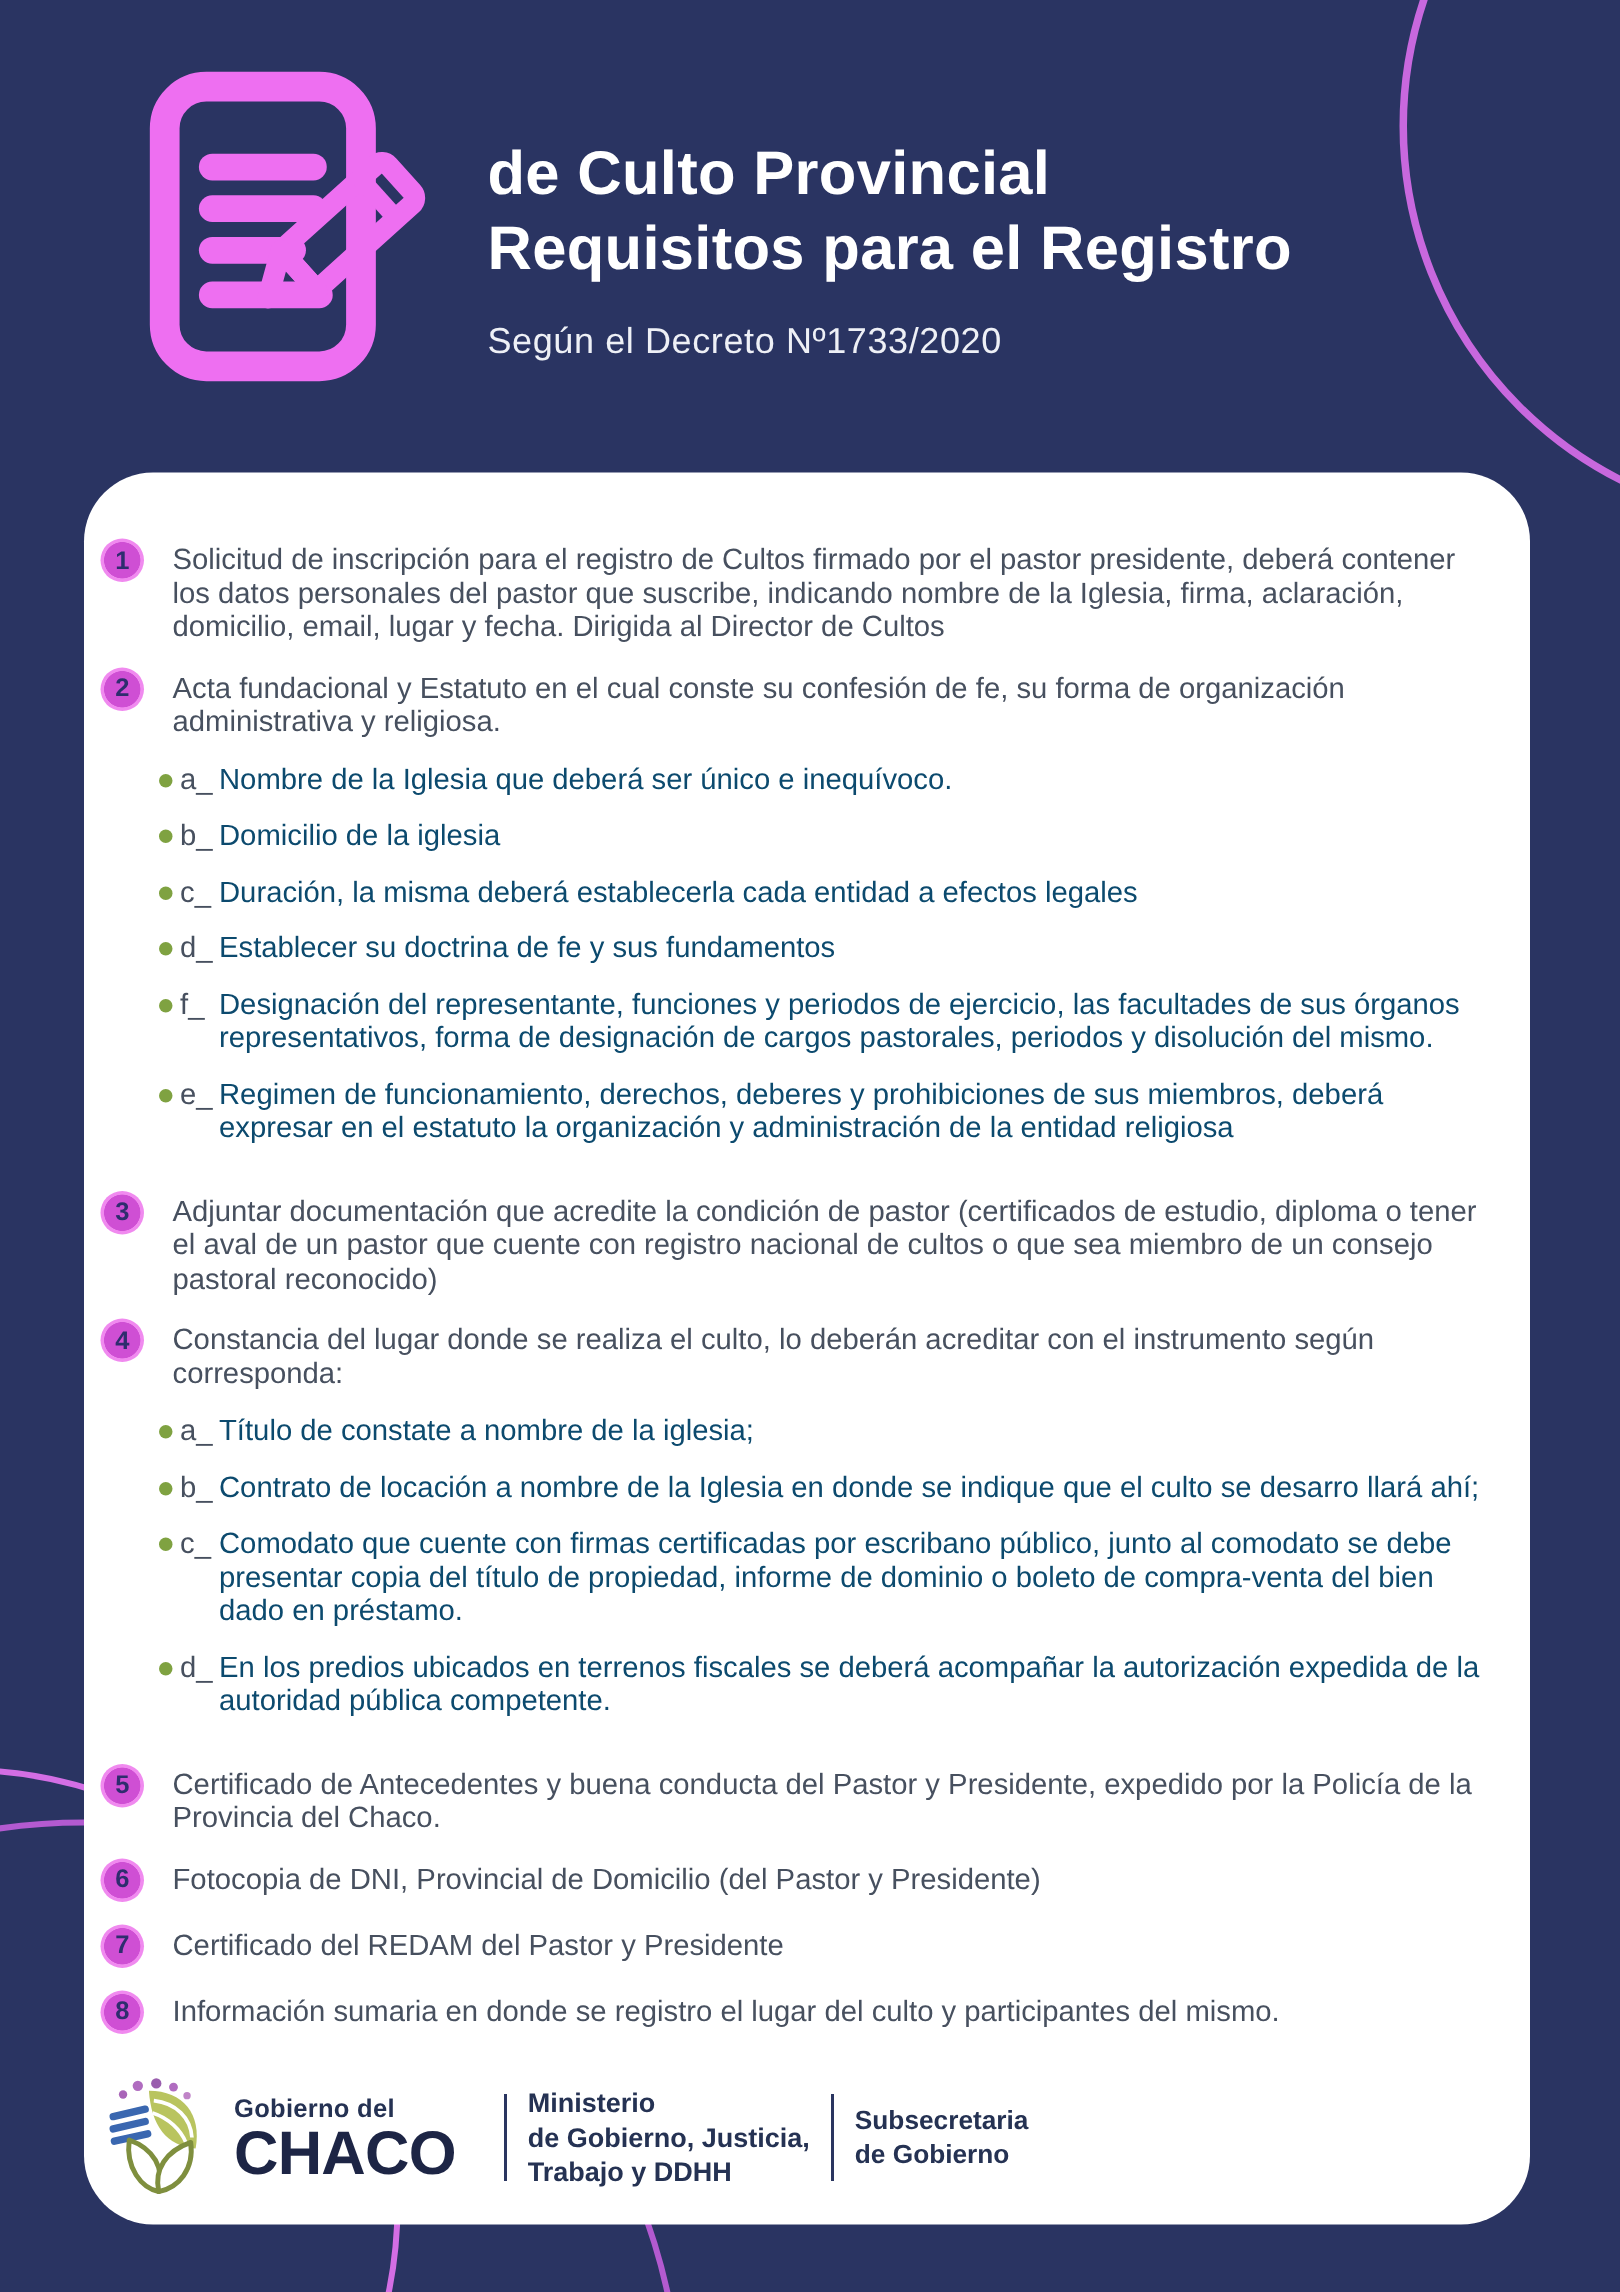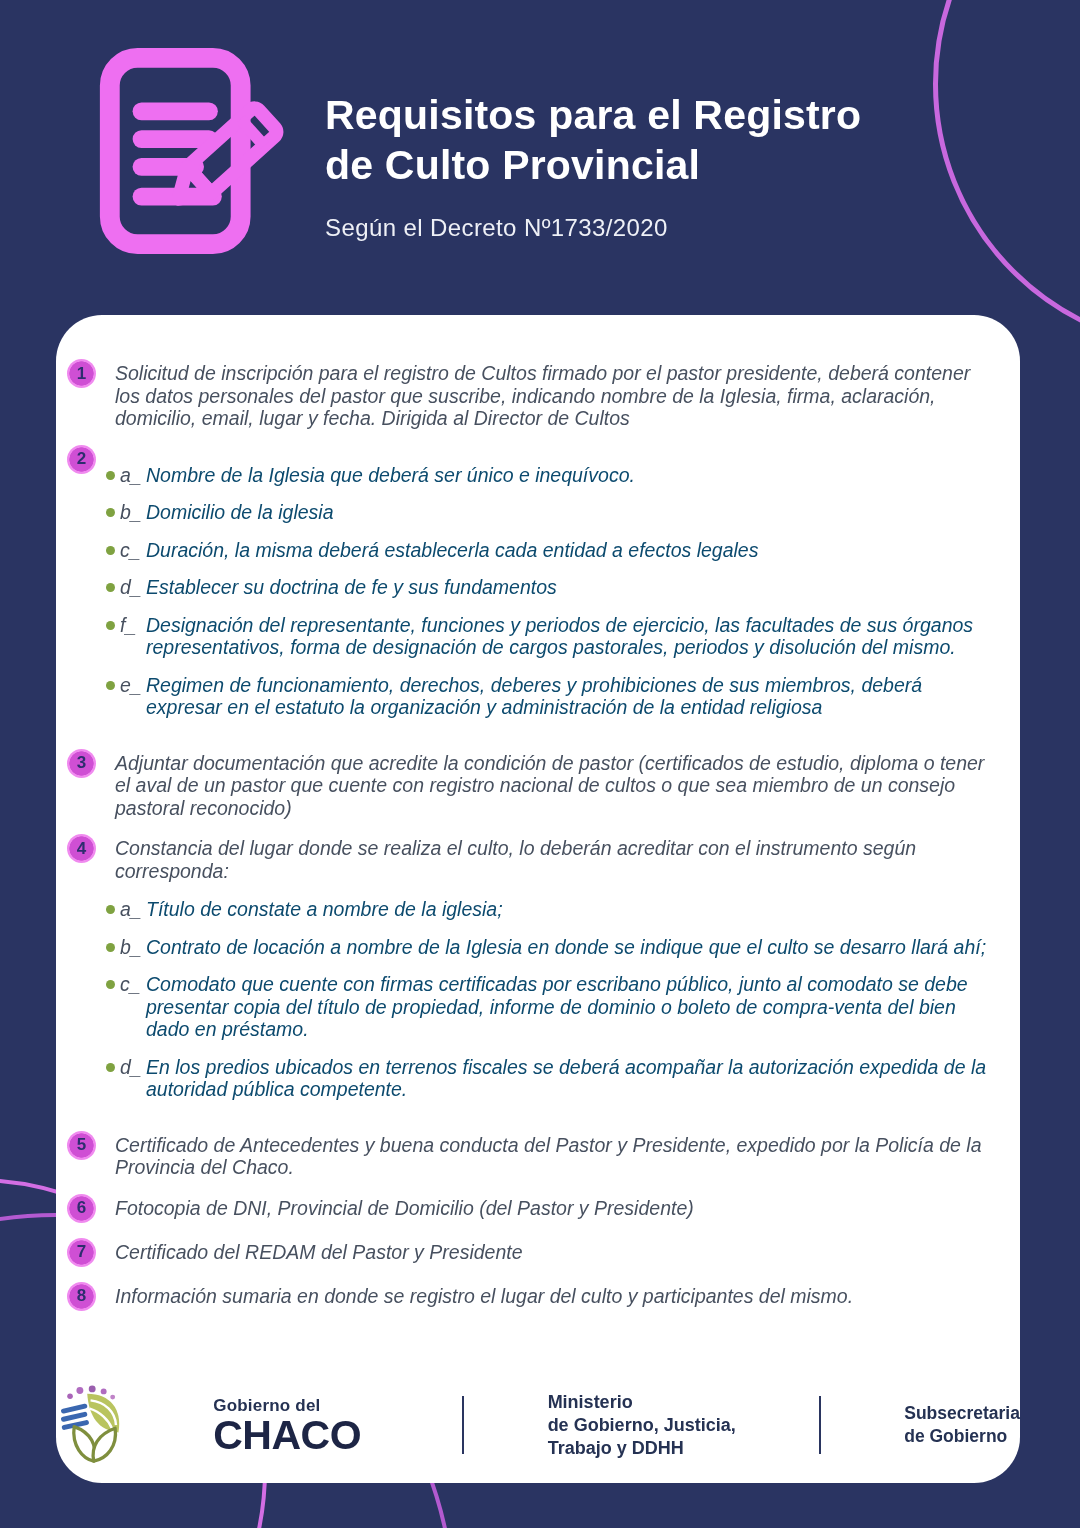--- a/index.html
+++ b/index.html
@@ -31,36 +31,36 @@
   }
 
   .req-item { display:flex; margin-bottom:18px; }
   .badge {
     flex:0 0 29px; width:29px; height:29px; border-radius:50%;
     background:radial-gradient(circle, #cf4fd4 58%, #f08aef 60%);
     color:#2e2d6e; font-weight:bold; font-size:17px;
     display:flex; align-items:center; justify-content:center;
     margin-right:19px; margin-top:-3px;
   }
-  .item-body { flex:1;font-style:italic; }
+  .item-body { flex:1; }
   .item-text { color:#47505f; font-size:19.5px; line-height:22.5px; }
 
   .subitems { margin-top:16px; margin-left:-9px; }
   .sub-item { display:flex; margin-bottom:15px; }
   .sub-dot {
     flex:0 0 9px; width:9px; height:9px; border-radius:50%;
     background:#7fa241; margin-top:7px; margin-right:5px;
   }
   .sub-letter { flex:0 0 26px; color:#47505f; font-size:19.5px; line-height:22.5px; }
   .sub-text { flex:1; color:#0c4a6e; font-size:19.5px; line-height:22.5px; }
 
   
   .footer {
-    position:absolute; left:0; right:0; bottom:17px;
-    display:flex; align-items:center; justify-content:space-between;
+    position:absolute; left:12px; right:0; bottom:17px;
+    display:flex; align-items:center; justify-content:flex-start;
   }
   .emblem { width:74px; height:82px; margin-right:14px; }
   .gov-block { margin-right:18px; }
   .gov-small { font-size:17px; font-weight:bold; color:#253253; letter-spacing:0.2px; }
   .gov-big { font-size:41px; font-weight:bold; color:#1d2545; line-height:38px; letter-spacing:-0.5px; }
   .vdiv { width:2px; height:58px; background:#2a3560; margin:0 14px; }
   .ministry, .subsec { font-size:18px; font-weight:bold; color:#253253; line-height:23px; }
   .subsec { font-size:17.5px; }
 </style>
 </head>
@@ -80,39 +80,40 @@
     <g transform="rotate(-42 66 62)">
       <rect x="50" y="53" width="46" height="18" rx="3" stroke-width="7"></rect>
       <line x1="86" y1="53" x2="86" y2="71" stroke-width="6"></line>
       <path d="M50,53 L36,62 L50,71 Z" stroke-width="7" stroke-linejoin="round"></path>
     </g>
   </svg>
 </div>
 
 <div class="header-text">
   <div class="title">
+    <div>de Culto Provincial</div>
     <div>Requisitos para el Registro</div>
-    <div>de Culto Provincial</div>
   </div>
   <div class="subtitle">Según el Decreto Nº1733/2020</div>
 </div>
 
 <div class="card">
   <div>
   <div class="req-item">
     <div class="badge">1</div>
     <div class="item-body">
       <div class="item-text">Solicitud de inscripción para el registro de Cultos firmado por el pastor presidente, deberá contener los datos personales del pastor que suscribe, indicando nombre de la Iglesia, firma, aclaración, domicilio, email, lugar y fecha. Dirigida al Director de Cultos</div>
 
     </div>
   </div>
 
   <div class="req-item">
     <div class="badge">2</div>
     <div class="item-body">
+      <div class="item-text">Acta fundacional y Estatuto en el cual conste su confesión de fe, su forma de organización administrativa y religiosa.</div>
       <div class="subitems">
   <div class="sub-item">
     <div class="sub-dot"></div>
     <div class="sub-letter">a_</div>
     <div class="sub-text">Nombre de la Iglesia que deberá ser único e inequívoco.</div>
   </div>
 
   <div class="sub-item">
     <div class="sub-dot"></div>
     <div class="sub-letter">b_</div>

